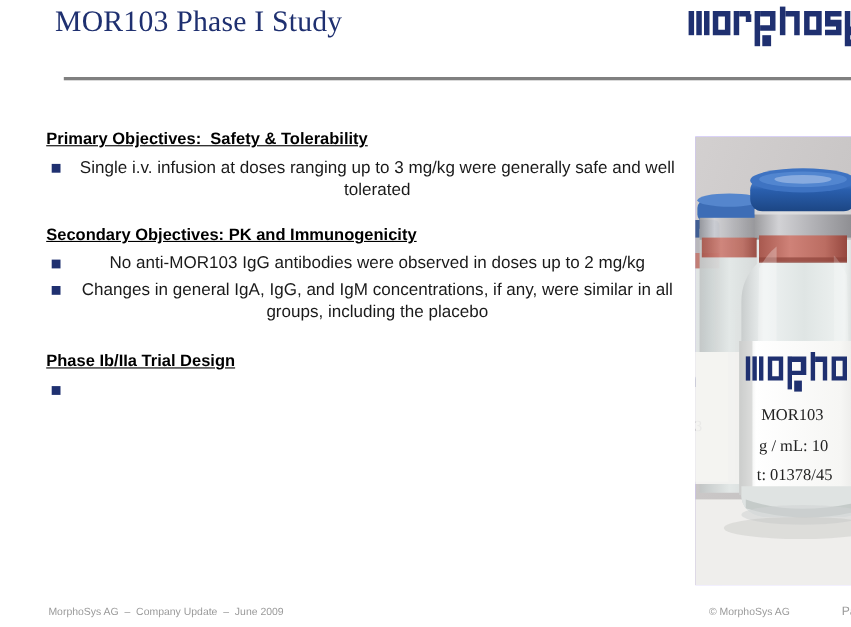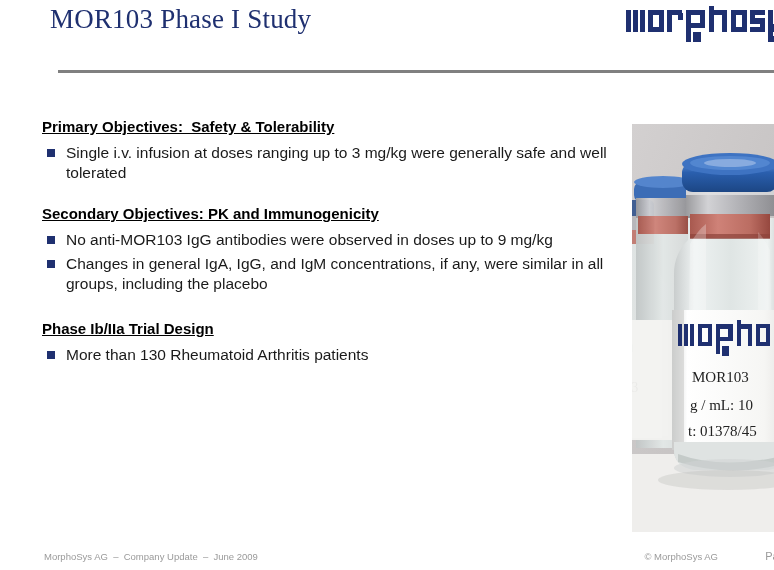--- a/index.html
+++ b/index.html
@@ -65,20 +65,21 @@
     line-height: 1.25;
     white-space: pre;
     text-decoration: underline;
   }
   .gap-sm { height: 18px; }
   .gap-md { height: 22px; }
   .bullet-list {
     list-style: none;
     margin: 0;
     padding: 0;
+    text-align: center;
   }
   .bullet-item {
     position: relative;
     padding-left: 24px;
     margin-bottom: 4px;
     font-size: 15.5px;
     line-height: 1.30;
     color: #1a1a1a;
   }
   .bullet-mark {
@@ -182,37 +183,36 @@
       </ul>
     </div>
 
     <div class="gap-sm"></div>
 
     <div class="section">
       <p class="section-heading">Secondary Objectives: PK and Immunogenicity</p>
       <ul class="bullet-list">
         <li class="bullet-item">
           <span class="bullet-mark"></span>
-          <span>No anti-MOR103 IgG antibodies were observed in doses up to 9 mg/kg</span>
+          <span>No anti-MOR103 IgG antibodies were observed in doses up to 2 mg/kg</span>
         </li>
         <li class="bullet-item">
           <span class="bullet-mark"></span>
           <span>Changes in general IgA, IgG, and IgM concentrations, if any, were similar in all groups, including the placebo</span>
         </li>
       </ul>
     </div>
 
     <div class="gap-md"></div>
 
     <div class="section">
       <p class="section-heading">Phase Ib/IIa Trial Design</p>
       <ul class="bullet-list">
         <li class="bullet-item">
           <span class="bullet-mark"></span>
-          <span>More than 130 Rheumatoid Arthritis patients</span>
         </li>
       </ul>
     </div>
 
   </div>
 
   <div class="photo">
     <svg viewBox="0 0 168 408" width="168" height="408" aria-hidden="true">
       <defs>
         <linearGradient id="bg" x1="0" y1="0" x2="1" y2="1">

